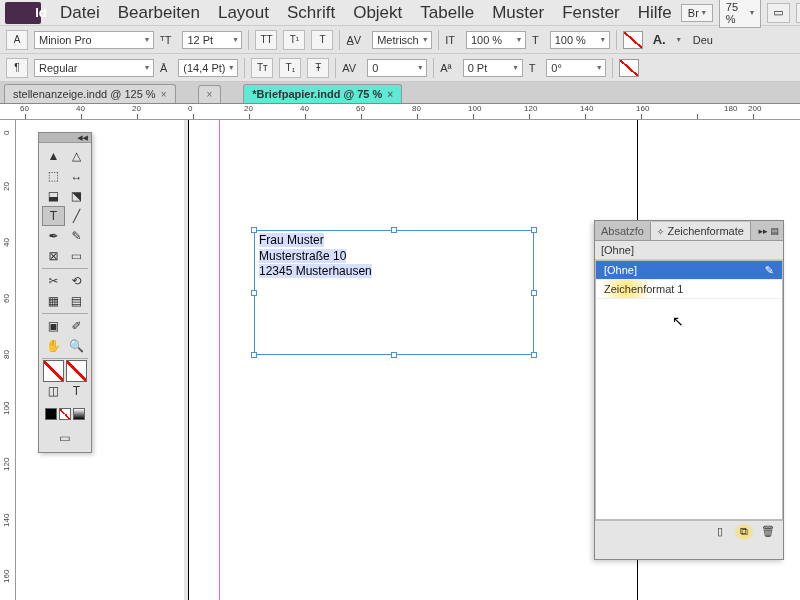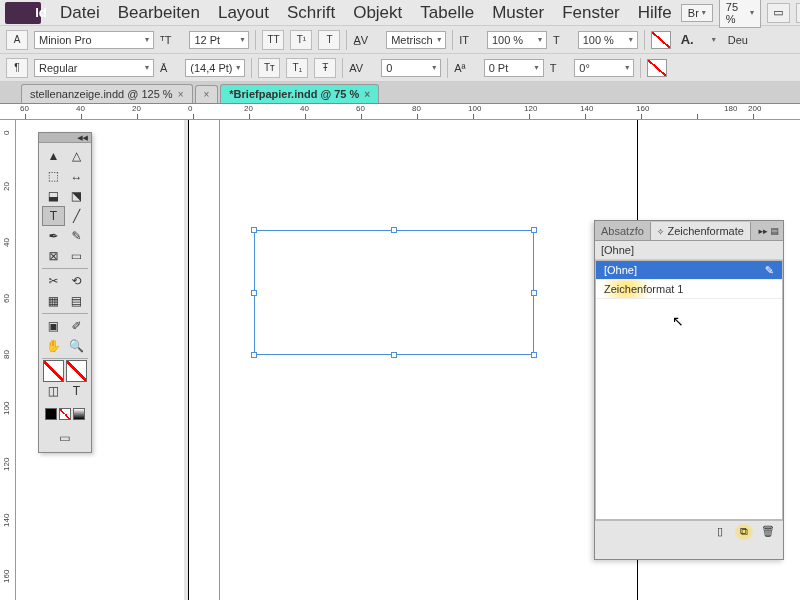--- a/index.html
+++ b/index.html
@@ -13,26 +13,26 @@
 .menubar .right .box { border: 1px solid #aaa; background: #f5f5f5; padding: 2px 6px; font-size: 11px; display: flex; align-items: center; gap: 3px; }
 .menubar .right .iconbtn { width: 26px; height: 20px; border: 1px solid #bbb; background: #f0f0f0; display: flex; align-items: center; justify-content: center; }
 
 
 .ctrlbar { background: #e5e5e5; height: 28px; display: flex; align-items: center; padding: 0 6px; gap: 6px; border-bottom: 1px solid #ccc; }
 .ctrlbar .btn { width: 22px; height: 20px; border: 1px solid #bbb; background: #f5f5f5; display: flex; align-items: center; justify-content: center; font-size: 10px; }
 .ctrlbar .sel { border: 1px solid #aaa; background: #fff; padding: 2px 4px; font-size: 11px; display: flex; align-items: center; gap: 3px; min-width: 60px; justify-content: space-between; }
 .ctrlbar .sel.wide { min-width: 120px; }
 .ctrlbar .sep { width: 1px; height: 20px; background: #bbb; }
 .ctrlbar .ic { font-size: 11px; }
-.ctrlbar .group { display: flex; align-items: center; gap: 18px; }
+.ctrlbar .group { display: flex; align-items: center; gap: 11px; }
 .redslash { width: 20px; height: 18px; border: 1px solid #999; background: linear-gradient(to top right, transparent 46%, red 46%, red 54%, transparent 54%), #fff; }
 .chev { font-size: 8px; color: #666; }
 
 
-.tabbar { background: #cfcfcf; height: 22px; display: flex; align-items: end; padding-left: 21px; border-bottom: 1px solid #888; }
+.tabbar { background: #cfcfcf; height: 22px; display: flex; align-items: end; padding-left: 4px; border-bottom: 1px solid #888; gap: 20px; }
 .tab { background: #d8d8d8; border: 1px solid #999; border-bottom: none; padding: 3px 8px; font-size: 11px; display: flex; align-items: center; gap: 5px; margin-right: 2px; border-radius: 3px 3px 0 0; }
 .tab.active { background: #5eead4; font-weight: bold; }
 .tab .x { color: #666; font-size: 10px; }
 
 
 .rulerH { background: #fff; height: 16px; position: relative; border-bottom: 1px solid #999; display: flex; overflow: hidden; }
 .rulerH .tick { position: absolute; top: 0; font-size: 8px; color: #444; }
 .rulerH .tickline { position: absolute; top: 10px; width: 1px; height: 6px; background: #666; }
 .rulerV { position: absolute; left: 0; top: 120px; width: 16px; bottom: 0; background: #fff; border-right: 1px solid #999; }
 .rulerV .tick { position: absolute; left: 2px; font-size: 8px; color: #444; transform: rotate(-90deg); transform-origin: left top; }
@@ -265,20 +265,25 @@
     <div class="tick" style="top: 407px;">140</div>
     <div class="tick" style="top: 463px;">160</div>
   </div>
 
 <div class="canvas">
   <div class="pasteboard-shadow"></div>
   <div class="page"></div>
   <div class="margin"></div>
 
   <div class="textframe">
+    <div class="content">
+      <span class="hl">Frau Muster</span><br>
+      <span class="hl">Musterstraße 10</span><br>
+      <span class="hl">12345 Musterhausen</span>
+    </div>
     <div class="handle h-tl"></div>
     <div class="handle h-tm"></div>
     <div class="handle h-tr"></div>
     <div class="handle h-ml"></div>
     <div class="handle h-mr"></div>
     <div class="handle h-bl"></div>
     <div class="handle h-bm"></div>
     <div class="handle h-br"></div>
   </div>
 </div>

